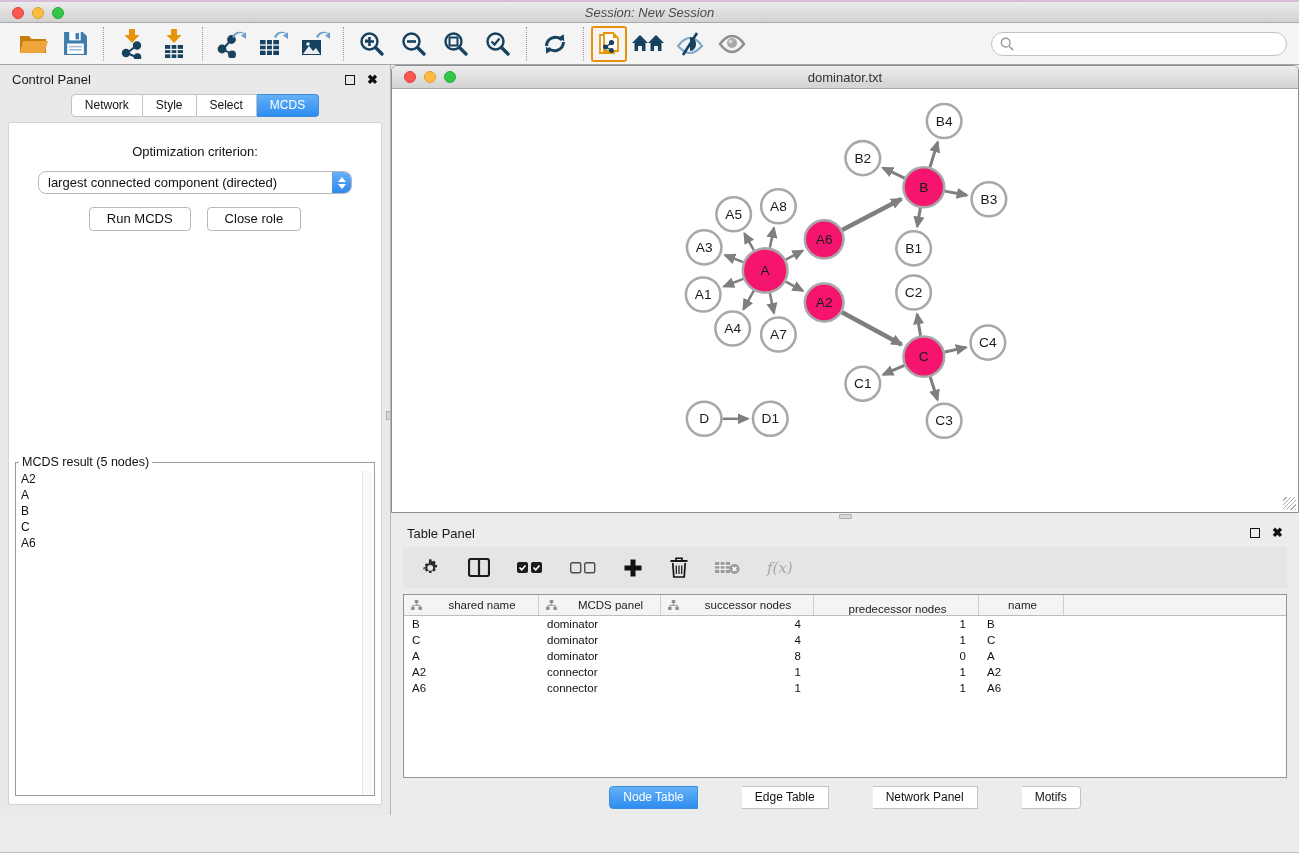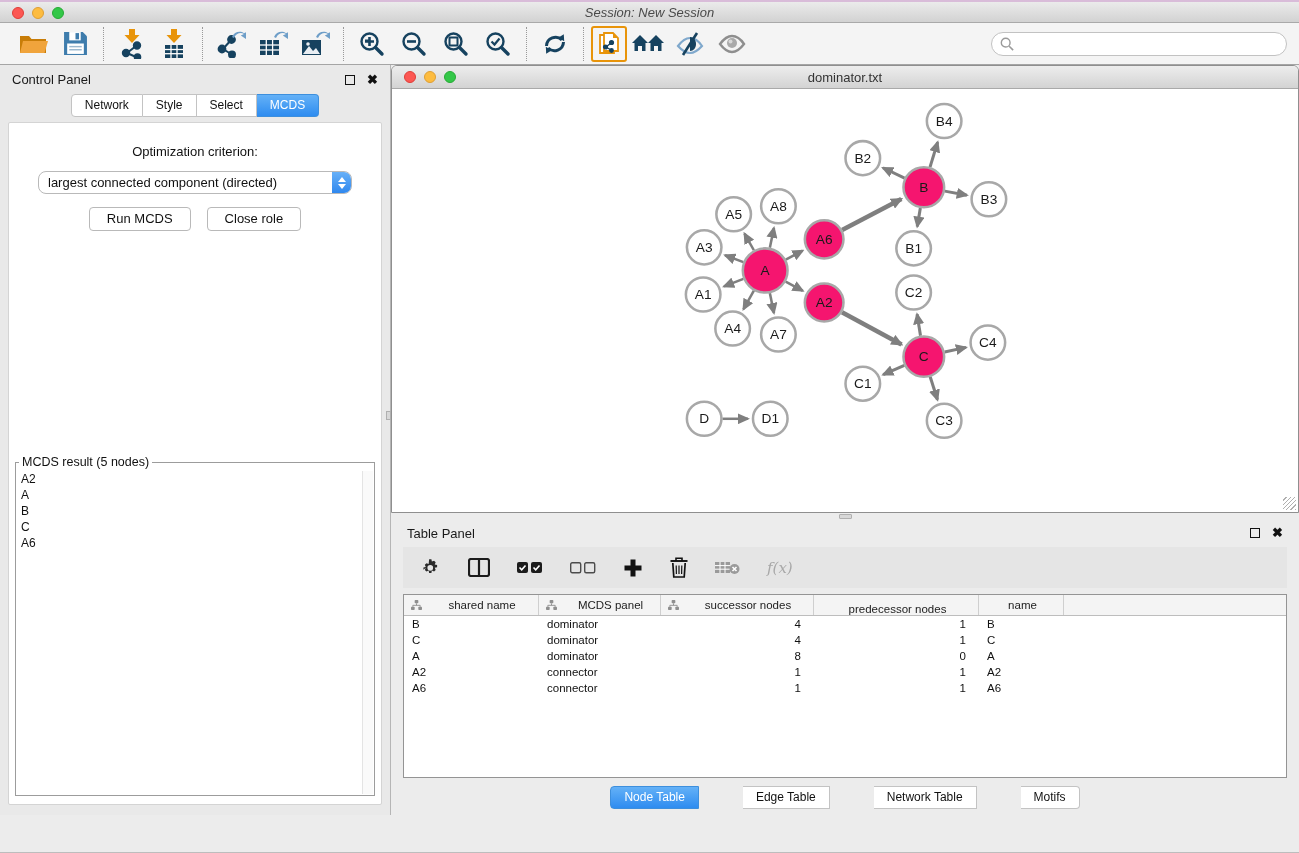--- a/index.html
+++ b/index.html
@@ -630,21 +630,21 @@
               <div class="td" style="width: 122px;">connector</div>
               <div class="td num" style="width: 153px;">1</div>
               <div class="td num" style="width: 165px;">1</div>
               <div class="td" style="width: 85px;">A6</div>
             </div>
           </div>
       </div>
       <div class="tp-tabs">
           <div class="tab selected">Node Table</div>
           <div class="tab">Edge Table</div>
-          <div class="tab">Network Table</div>
+          <div class="tab">Network Panel</div>
           <div class="tab">Motifs</div>
         </div>
     </div>
   </div>
 </div>
 
 <div class="statusbar">
   <div class="list-btn">
     <svg width="15" height="12" viewBox="0 0 15 12">
         <g fill="#111">

